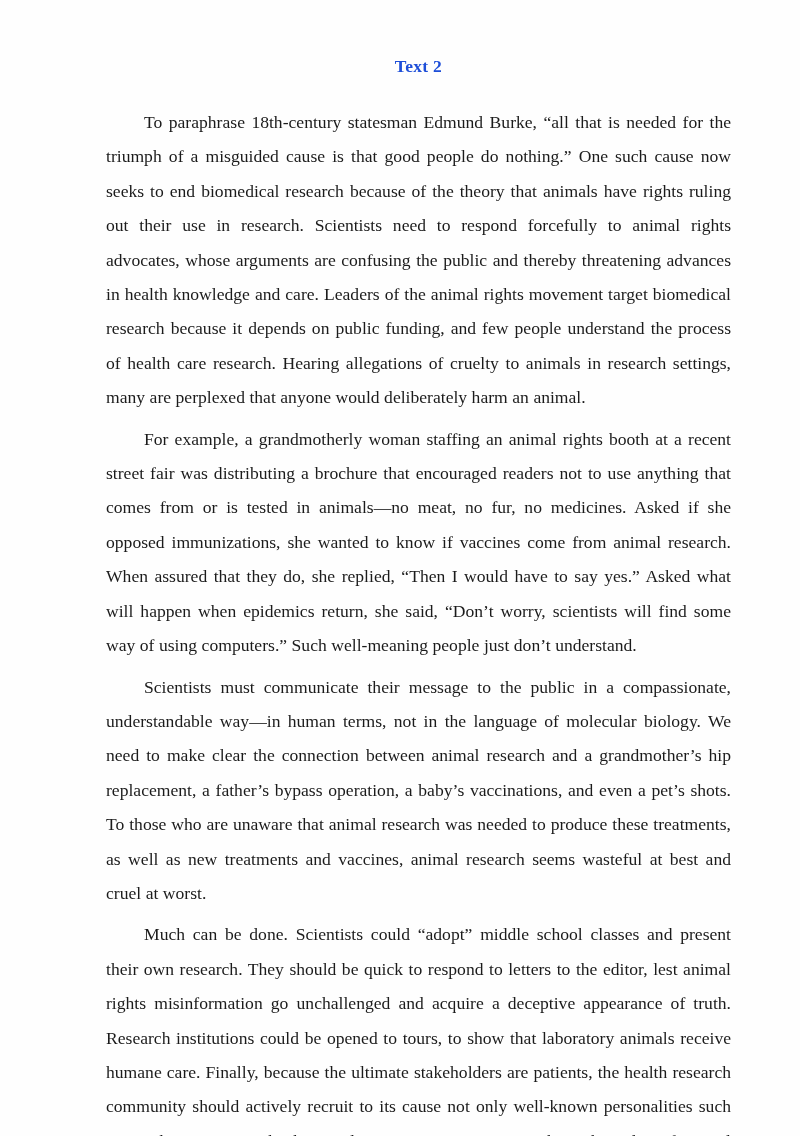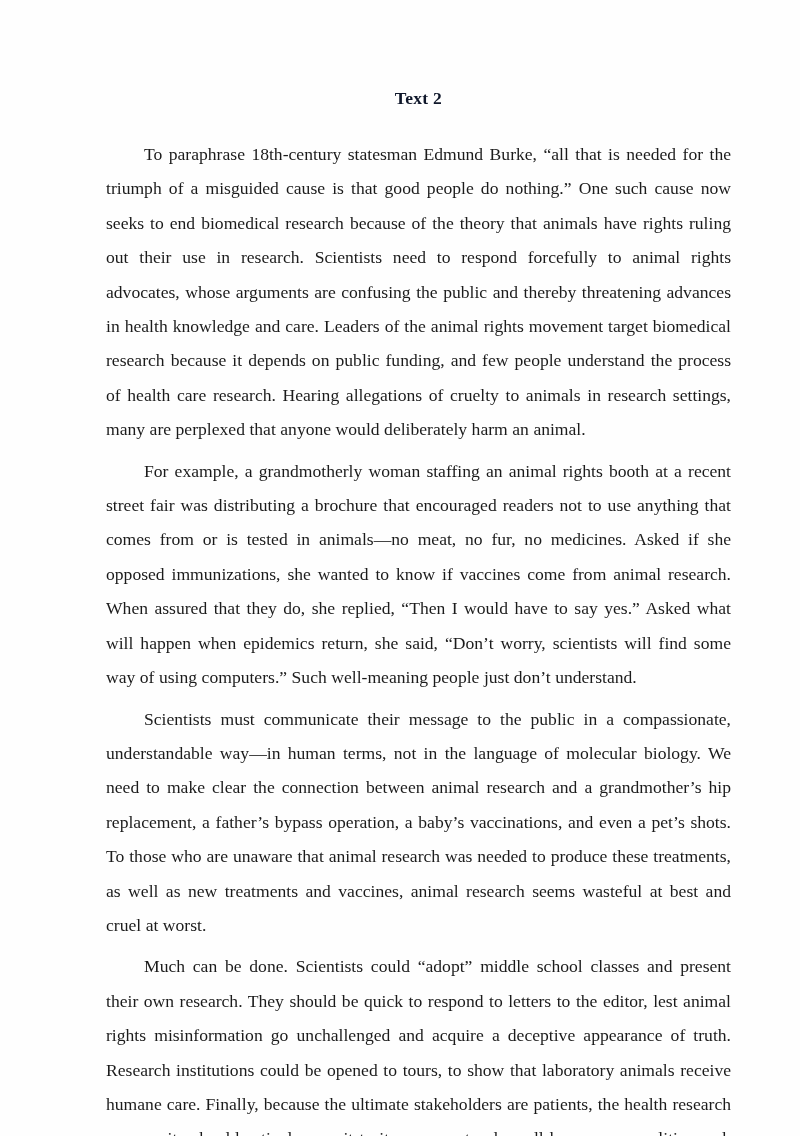--- a/index.html
+++ b/index.html
@@ -31,23 +31,23 @@
     left: 99px;
     top: 0;
     width: 639px;
   }
 
   .doc-title {
     text-align: center;
     font-weight: bold;
     font-size: 17.5px;
     letter-spacing: 0.3px;
-    margin: 8px;
-    padding-top: 80px;
-    color: #0f172a;
+    margin: 0;
+    padding-top: 56px;
+    color: #1d4ed8;
     font-family: "Liberation Serif", "DejaVu Serif", serif;
   }
 
   .body-block {
     margin-top: 28px;
   }
 
   p.para {
     margin: 7px;
     text-align: justify;

